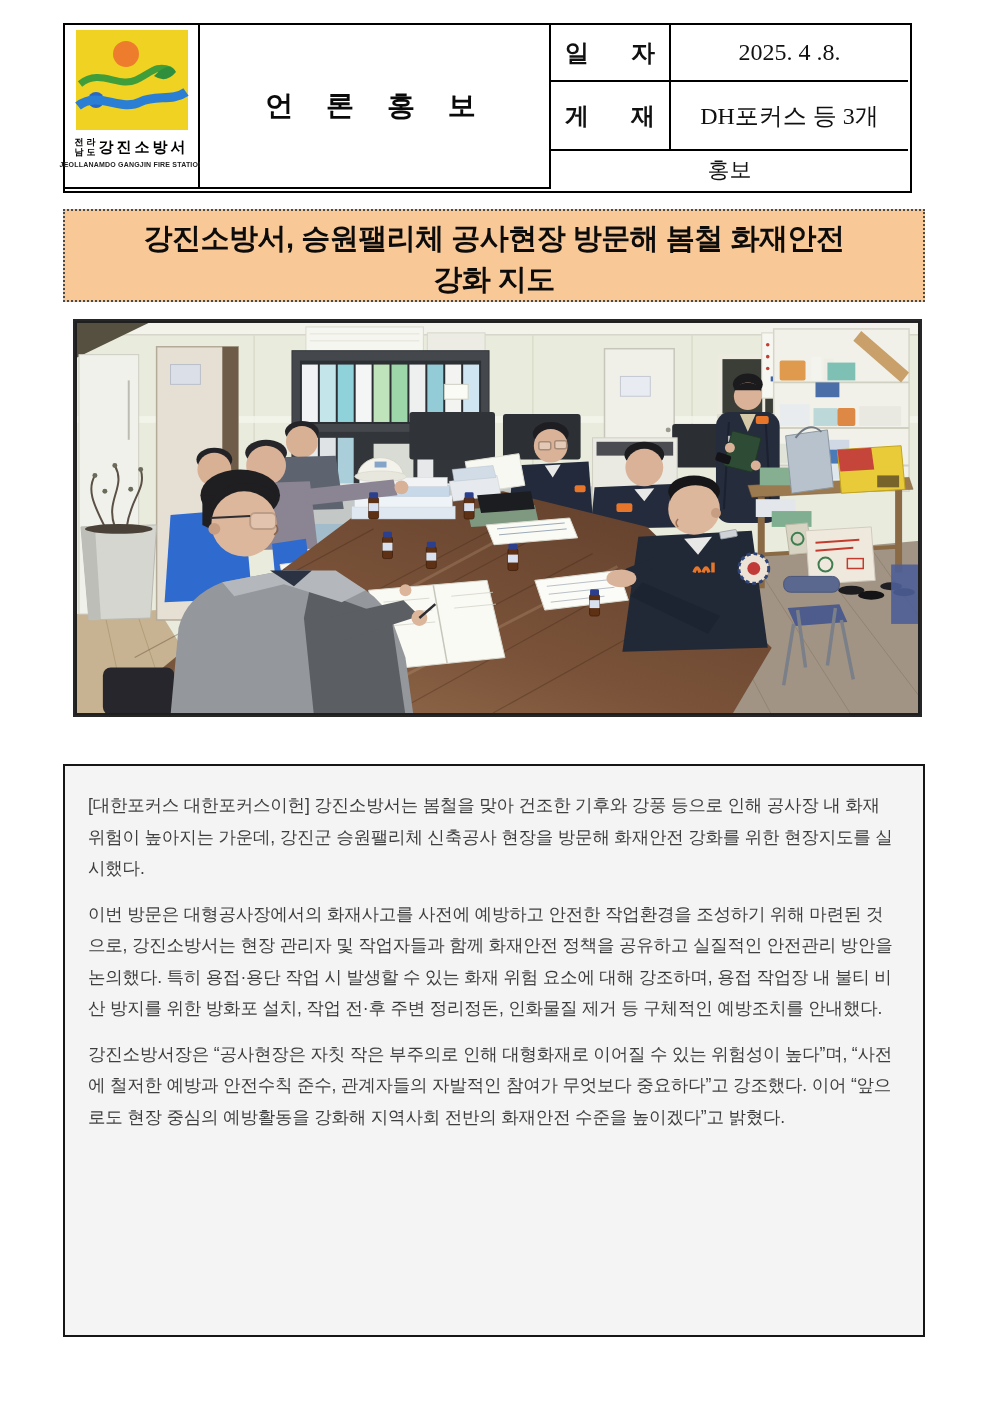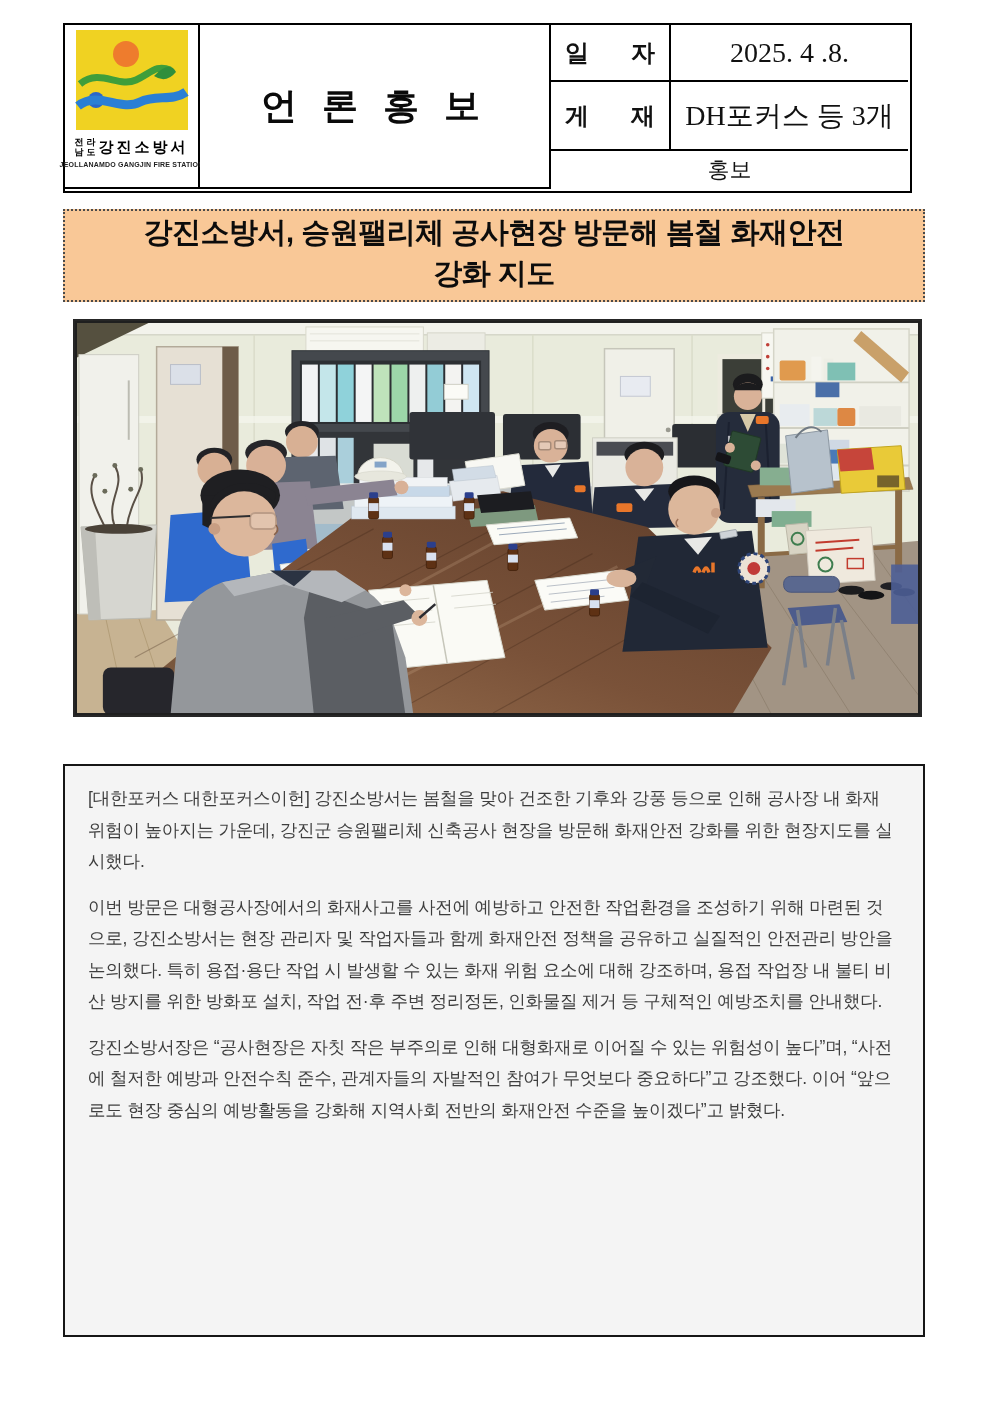--- a/index.html
+++ b/index.html
@@ -10,42 +10,42 @@
   .hdr-table { position:absolute; left:63px; top:23px; width:849px; height:170px;
     border:2px solid #000; display:grid;
     grid-template-columns:135px 351px 120px 237px;
     grid-template-rows:57px 69px 38px; }
   .cell { border-right:2px solid #000; border-bottom:2px solid #000;
     display:flex; align-items:center; justify-content:center; background:#fff; }
   .cell.last-col { border-right:none; }
   .cell.last-row { border-bottom:none; }
   .logo-cell { grid-column:1; grid-row:1/4; flex-direction:column; justify-content:flex-start; padding-top:5px; }
   .title-cell { grid-column:2; grid-row:1/4; }
-  .doc-title { font-family:Liberation Serif, serif; font-size:36px; font-weight:600; letter-spacing:8px; color:#0a0a0a; white-space:pre; }
+  .doc-title { font-family:Liberation Mono, monospace; font-size:28px; font-weight:600; letter-spacing:8px; color:#0a0a0a; white-space:pre; }
   .info-label { font-family:"Liberation Serif", serif; font-size:24px; color:#111; white-space:pre;font-weight:bold; }
-  .info-value { font-family:"Liberation Serif", serif; font-size:28px; color:#111; white-space:pre; }
+  .info-value { font-family:"Liberation Serif", serif; font-size:24px; color:#111; white-space:pre; }
   .dept-cell { grid-column:3/5; grid-row:3; }
   .dept-text { font-family:"Liberation Serif", serif; font-size:22px; color:#111; }
   .logo-kr { display:flex; align-items:center; gap:3px; margin-top:4px; font-weight:bold; color:#000; }
   .stackcol { display:flex; flex-direction:column; font-size:9px; line-height:1.05; font-weight:bold; }
   .org-kr { font-size:15px; letter-spacing:3px; font-weight:bold;font-family:Liberation Mono, monospace; }
   .org-en { font-size:7px; font-weight:bold; color:#222; letter-spacing:0.2px; margin-top:4px; white-space:nowrap; }
 
   
   .headline { position:absolute; left:63px; top:209px; width:862px; height:93px;
-    background:#f9c897; border:2px dotted #4a4a4a; text-align:center; padding-top:1px; }
+    background:#f9c897; border:2px dotted #4a4a4a; text-align:center; padding-top:7px; }
   .headline .l1, .headline .l2 { font-size:29px; font-weight:bold; color:#0c0c0c; line-height:41px; letter-spacing:-0.5px; }
 
   
   .photo { position:absolute; left:73px; top:319px; width:849px; height:398px; border:2px solid #262626; background:#e9ebdc; }
   .photo svg { display:block; width:100%; height:100%; }
 
   
   .bodybox { position:absolute; left:63px; top:764px; width:862px; height:573px;
-    background:#f4f4f4; border:2px solid #161616; padding:17px 23px 0 23px; overflow:hidden; }
+    background:#f4f4f4; border:2px solid #161616; padding:24px 23px 0 23px; overflow:hidden; }
   .bodybox p { font-size:17.5px; line-height:31.5px; color:#3e3e3e; letter-spacing:-0.2px; margin:0 0 14px 0; text-align:left; }
 </style>
 </head>
 <body>
 
 <div class="page">
 
   <div class="hdr-table">
     <div class="cell logo-cell">
       <span>

